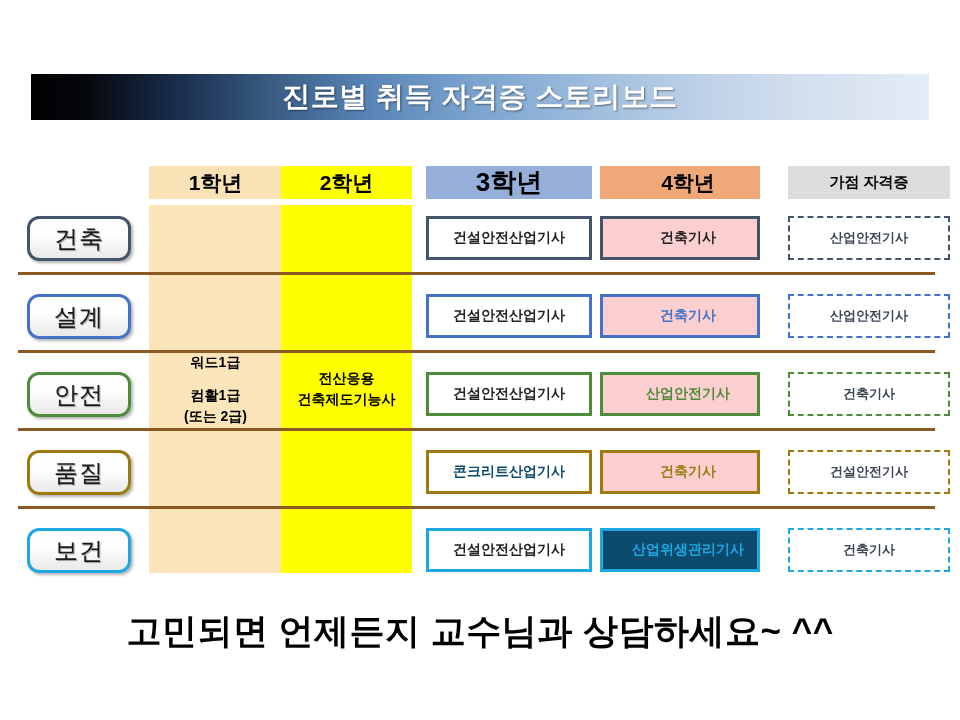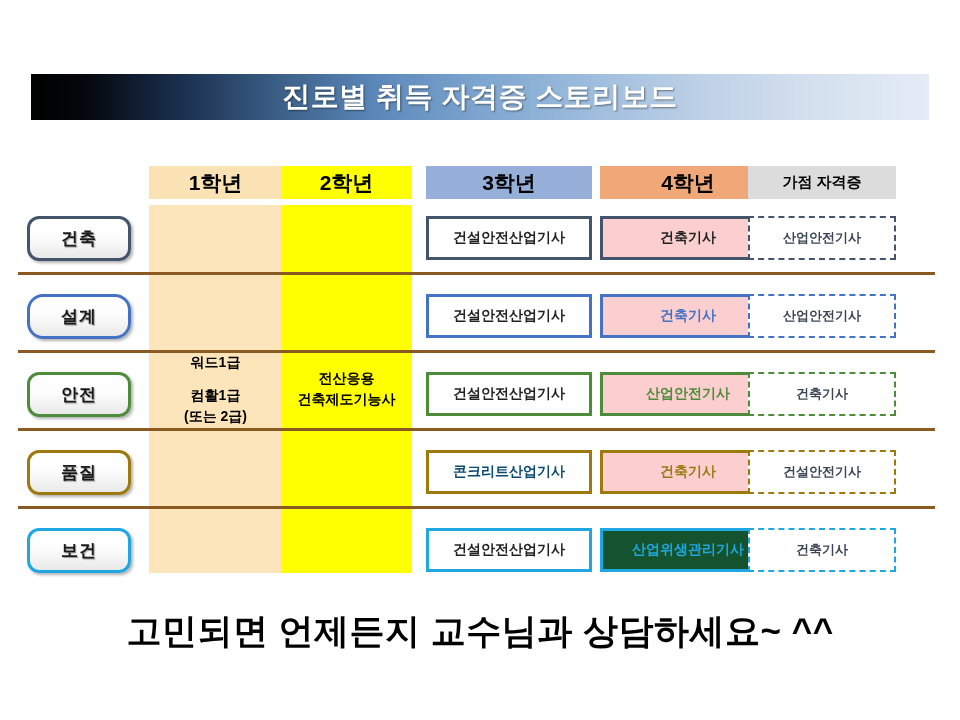--- a/index.html
+++ b/index.html
@@ -45,37 +45,37 @@
     letter-spacing: 0.5px;
     text-shadow: 1px 1px 2px rgba(0,0,0,0.45);
     white-space: nowrap;
   }
 
   
   .col-y1   { left: 149px; width: 133px; }
   .col-y2   { left: 281px; width: 131px; }
   .col-y3   { left: 426px; width: 166px; }
   .col-y4   { left: 600px; width: 160px; padding-left: 16px; }
-  .col-bonus{ left: 748px; width: 148px; }
+  .col-bonus{ left: 788px; width: 162px; }
 
   
   .hdr {
     position: absolute;
     top: 166px;
     height: 33px;
     display: flex;
     align-items: center;
     justify-content: center;
     font-weight: bold;
     color: #000000;
     box-sizing: border-box;
   }
   .hdr-y1 { background: #FBE2B4; font-size: 21px; }
   .hdr-y2 { background: #FFFF00; font-size: 21px; }
-  .hdr-y3 { background: #95AFD8; font-size: 21px; }
+  .hdr-y3 { background: #95AFD8; font-size: 26px; }
   .hdr-y4 { background: #F0A878; font-size: 21px; }
   .hdr-bonus { background: #DCDCDC; font-size: 15px; }
 
   
   .band {
     position: absolute;
     top: 205px;
     height: 368px;
     box-sizing: border-box;
     display: flex;
@@ -108,22 +108,22 @@
     border-radius: 12px;
     border: 3px solid #44546A;
     background: linear-gradient(to bottom, #ffffff 0%, #fdfdfd 45%, #e9e9e9 100%);
     box-shadow: 2px 2px 3px rgba(0,0,0,0.30);
     display: flex;
     align-items: center;
     justify-content: center;
     box-sizing: border-box;
   }
   .pill span {
-    font-size: 17px;
-    font-weight: bold;
+    font-size: 24px;
+    font-weight: normal;
     color: #1a1a1a;
     text-shadow: 1px 1px 1px rgba(120,120,120,0.75);
     letter-spacing: 1px;
   }
 
   
   .cell {
     position: absolute;
     height: 44px;
     box-sizing: border-box;
@@ -193,21 +193,21 @@
 <div class="sep" style="top: 428px; background: rgb(138, 90, 34);"></div>
 <div class="sep" style="top: 506px; background: rgb(138, 90, 34);"></div>
 
 <div class="pill" style="top: 216px; border-color: rgb(68, 84, 106);">
   <span>건축</span>
 </div>
 <div class="cell col-y3" style="top: 216px; border-color: rgb(68, 84, 106); color: rgb(34, 34, 34);">건설안전산업기사</div>
 <div class="cell pinkfill col-y4" style="top: 216px; border-color: rgb(68, 84, 106); color: rgb(34, 34, 34); background: rgb(251, 207, 207);">건축기사</div>
 <div class="cell dashed col-bonus" style="top: 216px; border-color: rgb(68, 84, 106); color: rgb(59, 69, 84);">산업안전기사</div>
 
-<div class="pill" style="top: 294px; border-color: rgb(68, 114, 196); border-radius: 16px;">
+<div class="pill" style="top: 294px; border-color: rgb(68, 114, 196);">
   <span>설계</span>
 </div>
 <div class="cell col-y3" style="top: 294px; border-color: rgb(68, 114, 196); color: rgb(34, 34, 34);">건설안전산업기사</div>
 <div class="cell pinkfill col-y4" style="top: 294px; border-color: rgb(68, 114, 196); color: rgb(68, 114, 196); background: rgb(251, 207, 207);">건축기사</div>
 <div class="cell dashed col-bonus" style="top: 294px; border-color: rgb(68, 114, 196); color: rgb(59, 69, 84);">산업안전기사</div>
 
 <div class="pill" style="top: 372px; border-color: rgb(78, 139, 58);">
   <span>안전</span>
 </div>
 <div class="cell col-y3" style="top: 372px; border-color: rgb(78, 139, 58); color: rgb(34, 34, 34);">건설안전산업기사</div>
@@ -218,16 +218,16 @@
   <span>품질</span>
 </div>
 <div class="cell col-y3" style="top: 450px; border-color: rgb(156, 122, 16); color: #0c4a6e;">콘크리트산업기사</div>
 <div class="cell pinkfill col-y4" style="top: 450px; border-color: rgb(156, 122, 16); color: rgb(156, 122, 16); background: rgb(251, 207, 207);">건축기사</div>
 <div class="cell dashed col-bonus" style="top: 450px; border-color: rgb(156, 122, 16); color: rgb(59, 69, 84);">건설안전기사</div>
 
 <div class="pill" style="top: 528px; border-color: rgb(30, 167, 225);">
   <span>보건</span>
 </div>
 <div class="cell col-y3" style="top: 528px; border-color: rgb(30, 167, 225); color: rgb(34, 34, 34);">건설안전산업기사</div>
-<div class="cell pinkfill col-y4" style="top: 528px; border-color: rgb(30, 167, 225); color: rgb(30, 167, 225); background: #14532d;">산업위생관리기사</div>
+<div class="cell pinkfill col-y4" style="top: 528px; border-color: rgb(30, 167, 225); color: rgb(30, 167, 225); background: #0c4a6e;">산업위생관리기사</div>
 <div class="cell dashed col-bonus" style="top: 528px; border-color: rgb(30, 167, 225); color: rgb(59, 69, 84);">건축기사</div>
 
 <div id="footer-note">고민되면 언제든지 교수님과 상담하세요~ ^^</div>
 
 </body></html>

